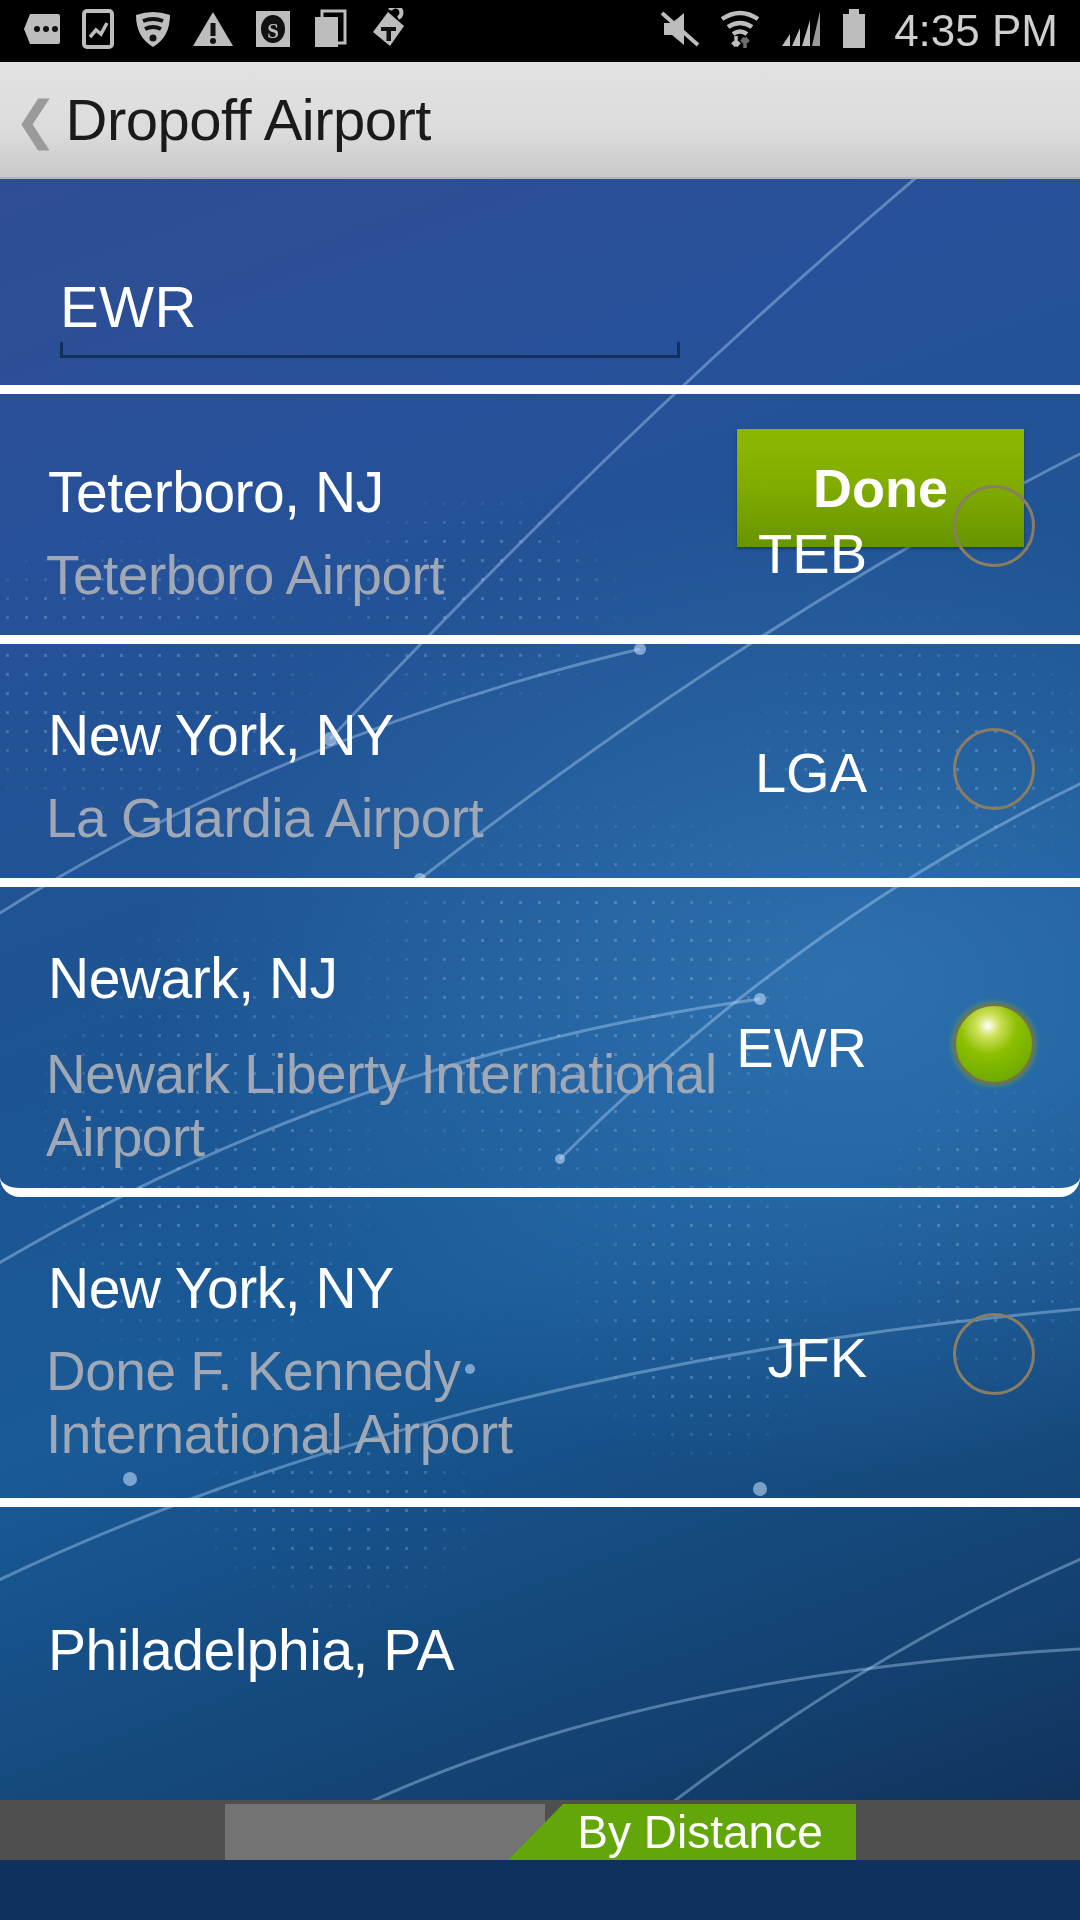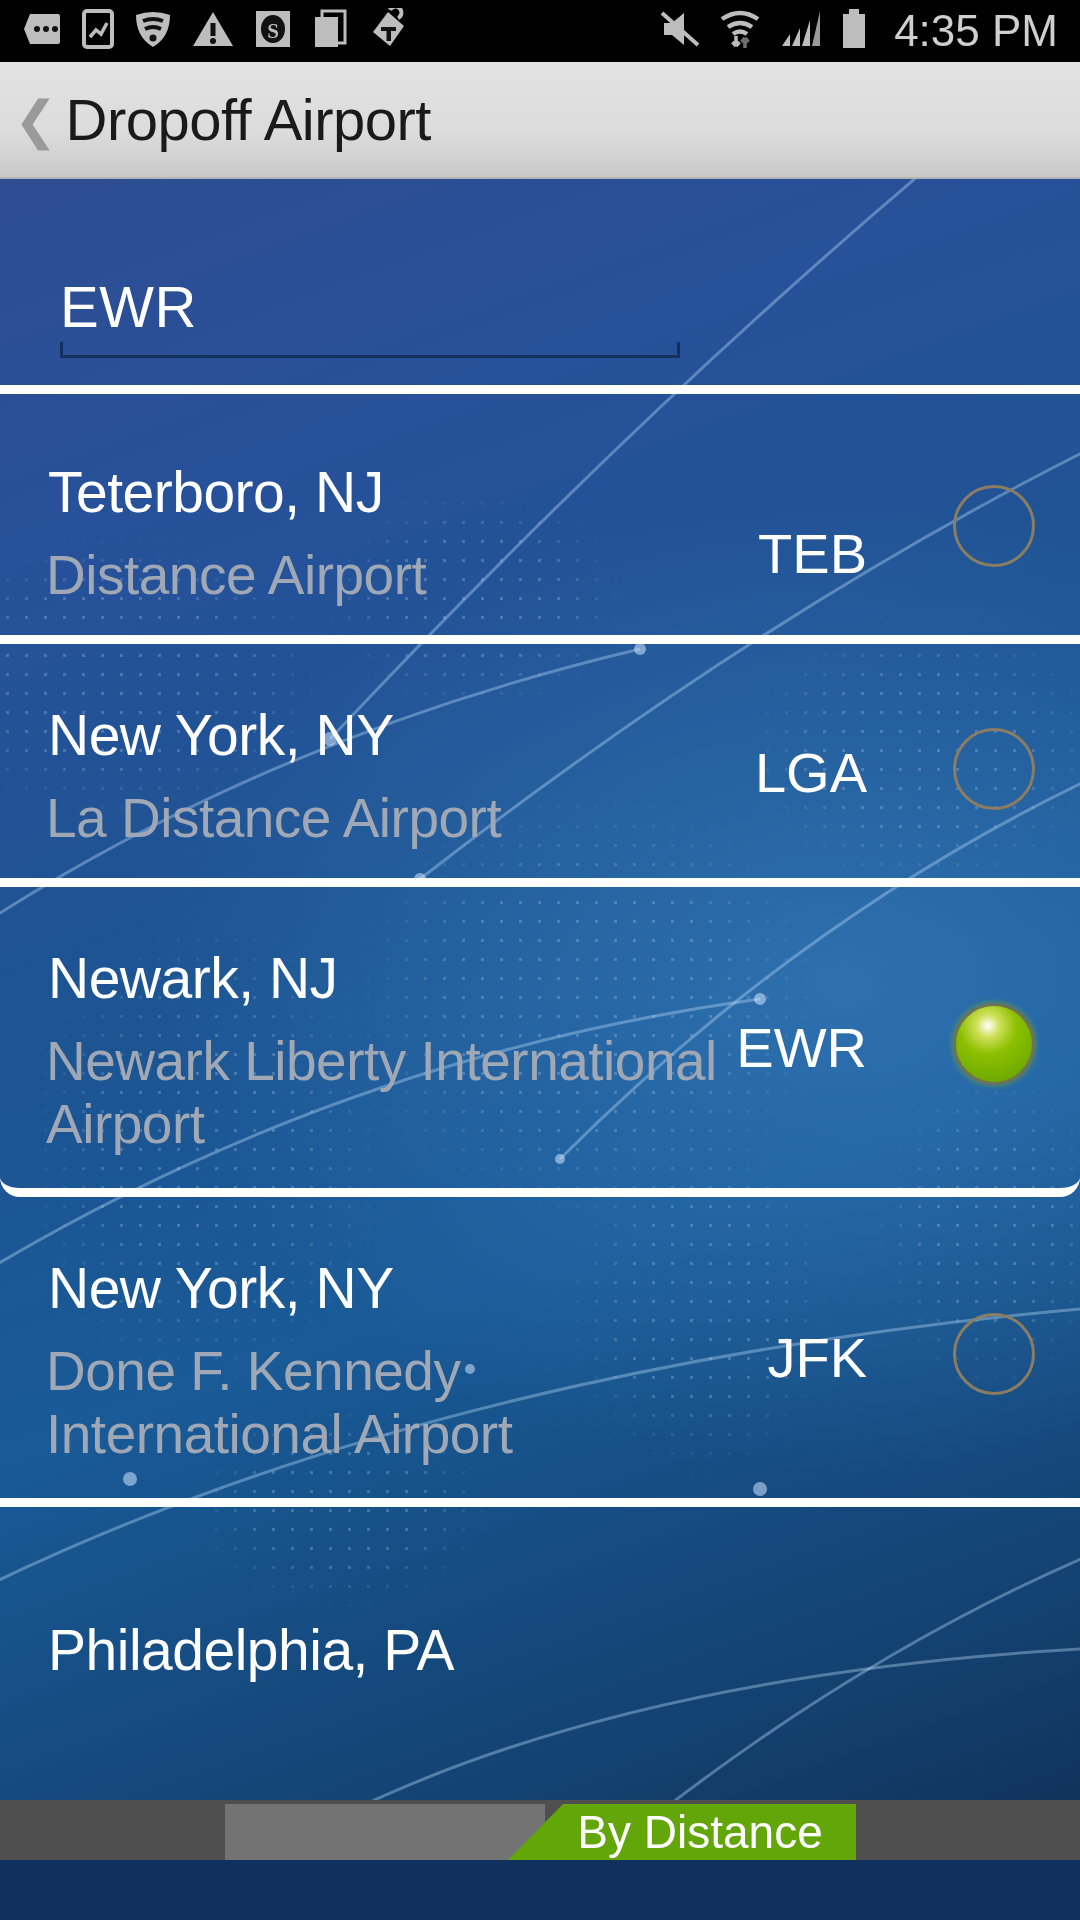--- a/index.html
+++ b/index.html
@@ -282,44 +282,47 @@
       <circle cx="560" cy="980" r="5"></circle>
       <circle cx="130" cy="1300" r="7"></circle>
       <circle cx="760" cy="1310" r="7"></circle>
       <circle cx="470" cy="1190" r="5"></circle>
     </g>
   </svg>
 
   <div class="searchrow">
     <input class="search-field" type="text" value="EWR" style="">
     <div class="field-underline"></div>
+    <div class="done-btn">
+      <span class="done-label">Done</span>
+    </div>
   </div>
   <div class="strip-sep" style="top:206px"></div>
 
   <div class="list">
       <div class="row" style="top: 222px; height: 243px;">
         <div class="row-inner">
           <div class="row-city" style="top: 58px;">Teterboro, NJ</div>
-          <div class="row-airport" style="top: 143px;">Distance Airport</div>
+          <div class="row-airport" style="top: 143px;">Teterboro Airport</div>
           <div class="row-code" style="top: 96px; margin-top: 24px;">TEB</div>
           <div class="radio" style="top: 84px;"></div>
         </div>
       </div>
       <div class="row" style="top: 465px; height: 243px;">
         <div class="row-inner">
           <div class="row-city" style="top: 58px;">New York, NY</div>
-          <div class="row-airport" style="top: 143px;">La Distance Airport</div>
+          <div class="row-airport" style="top: 143px;">La Guardia Airport</div>
           <div class="row-code" style="top: 96px;">LGA</div>
           <div class="radio" style="top: 84px;"></div>
         </div>
       </div>
       <div class="row" style="top: 708px; height: 310px; border-radius: 20px;">
         <div class="row-inner">
           <div class="row-city" style="top: 58px;">Newark, NJ</div>
-          <div class="row-airport" style="top: 143px;">Newark Liberty International Airport</div>
+          <div class="row-airport" style="top: 156px;">Newark Liberty International Airport</div>
           <div class="row-code" style="top: 128px;">EWR</div>
           <div class="radio on" style="top: 116px;"></div>
         </div>
       </div>
       <div class="row" style="top: 1018px; height: 310px;">
         <div class="row-inner">
           <div class="row-city" style="top: 58px;">New York, NY</div>
           <div class="row-airport" style="top: 143px;">Done F. Kennedy International Airport</div>
           <div class="row-code" style="top: 128px;">JFK</div>
           <div class="radio" style="top: 116px;"></div>

